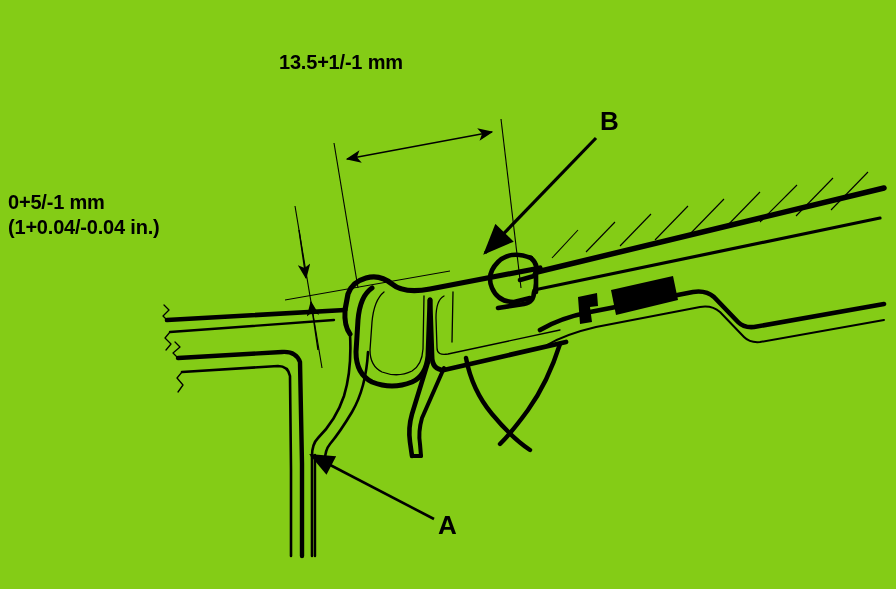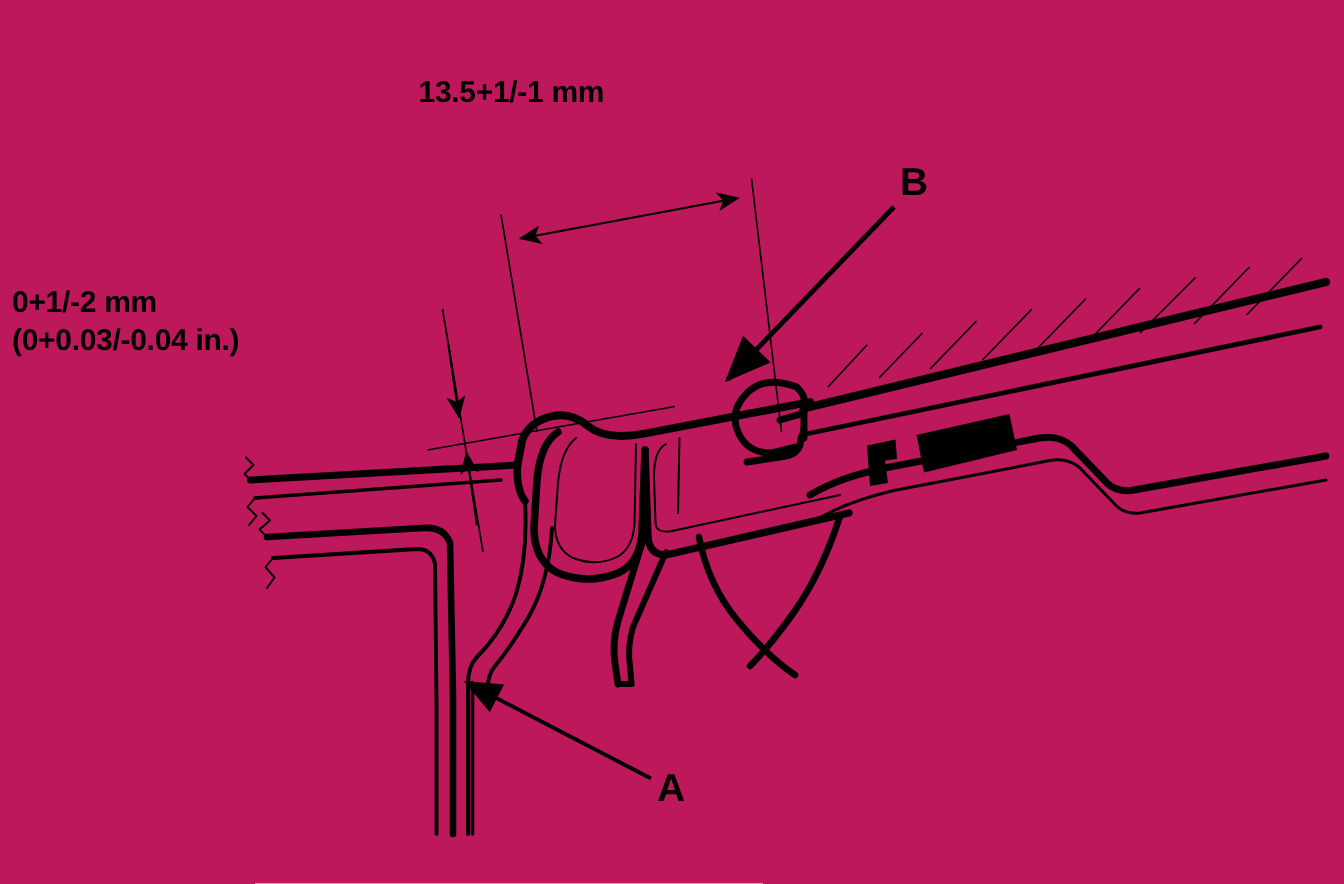--- a/index.html
+++ b/index.html
@@ -7,21 +7,21 @@
     padding: 0;
     background: #ffffff;
   }
   body {
     font-family: "Liberation Sans", sans-serif;
   }
   #diagram-root {
     position: relative;
     width: 896px;
     height: 589px;
-    background: #be185d;
+    background: #84cc16;
     overflow: hidden;
   }
   #diagram-svg {
     position: absolute;
     left: 0;
     top: 0;
     width: 896px;
     height: 589px;
     display: block;
   }
@@ -180,21 +180,21 @@
       <line x1="434" y1="519" x2="311" y2="455" stroke="#000" stroke-width="2.6" marker-end="url(#arrowThin)"></line>
     </g>
 
   </svg>
 
   <div class="dim-text" id="dim-top-label">
     <div>13.5+1/-1 mm</div>
   </div>
 
   <div class="dim-text" id="dim-left-label">
-    <div>0+1/-2 mm</div>
-    <div>(0+0.03/-0.04 in.)</div>
+    <div>0+5/-1 mm</div>
+    <div>(1+0.04/-0.04 in.)</div>
   </div>
 
   <div class="callout-letter" id="label-b">B</div>
 
   <div class="callout-letter" id="label-a">A</div>
 
 </div>
 
 </body></html>

